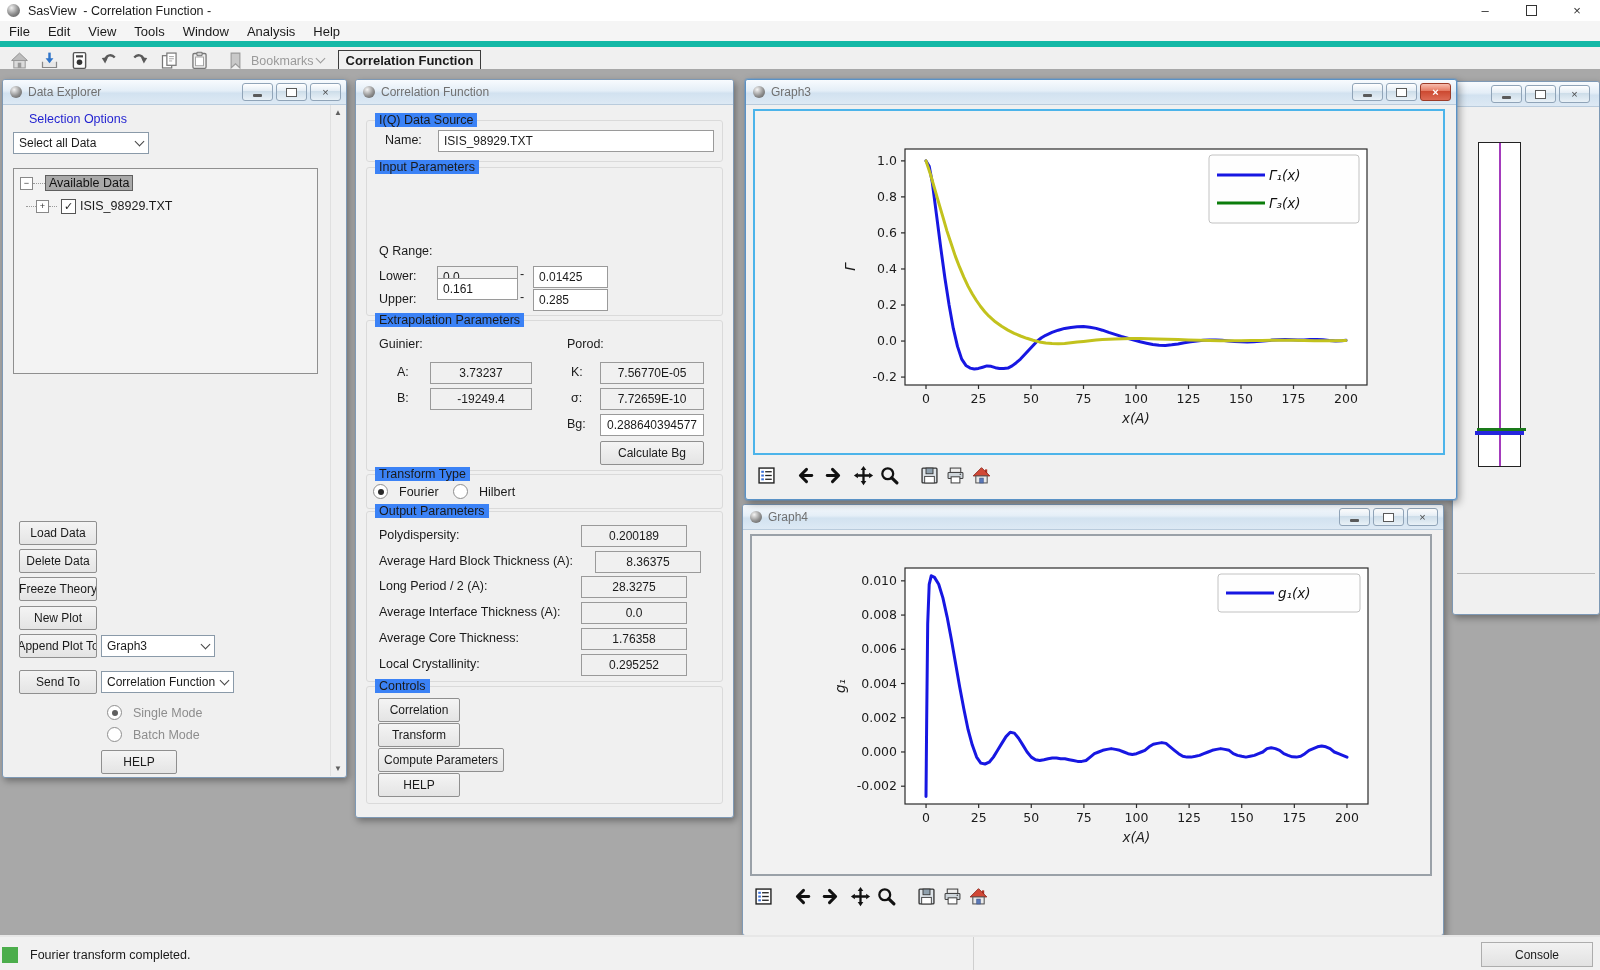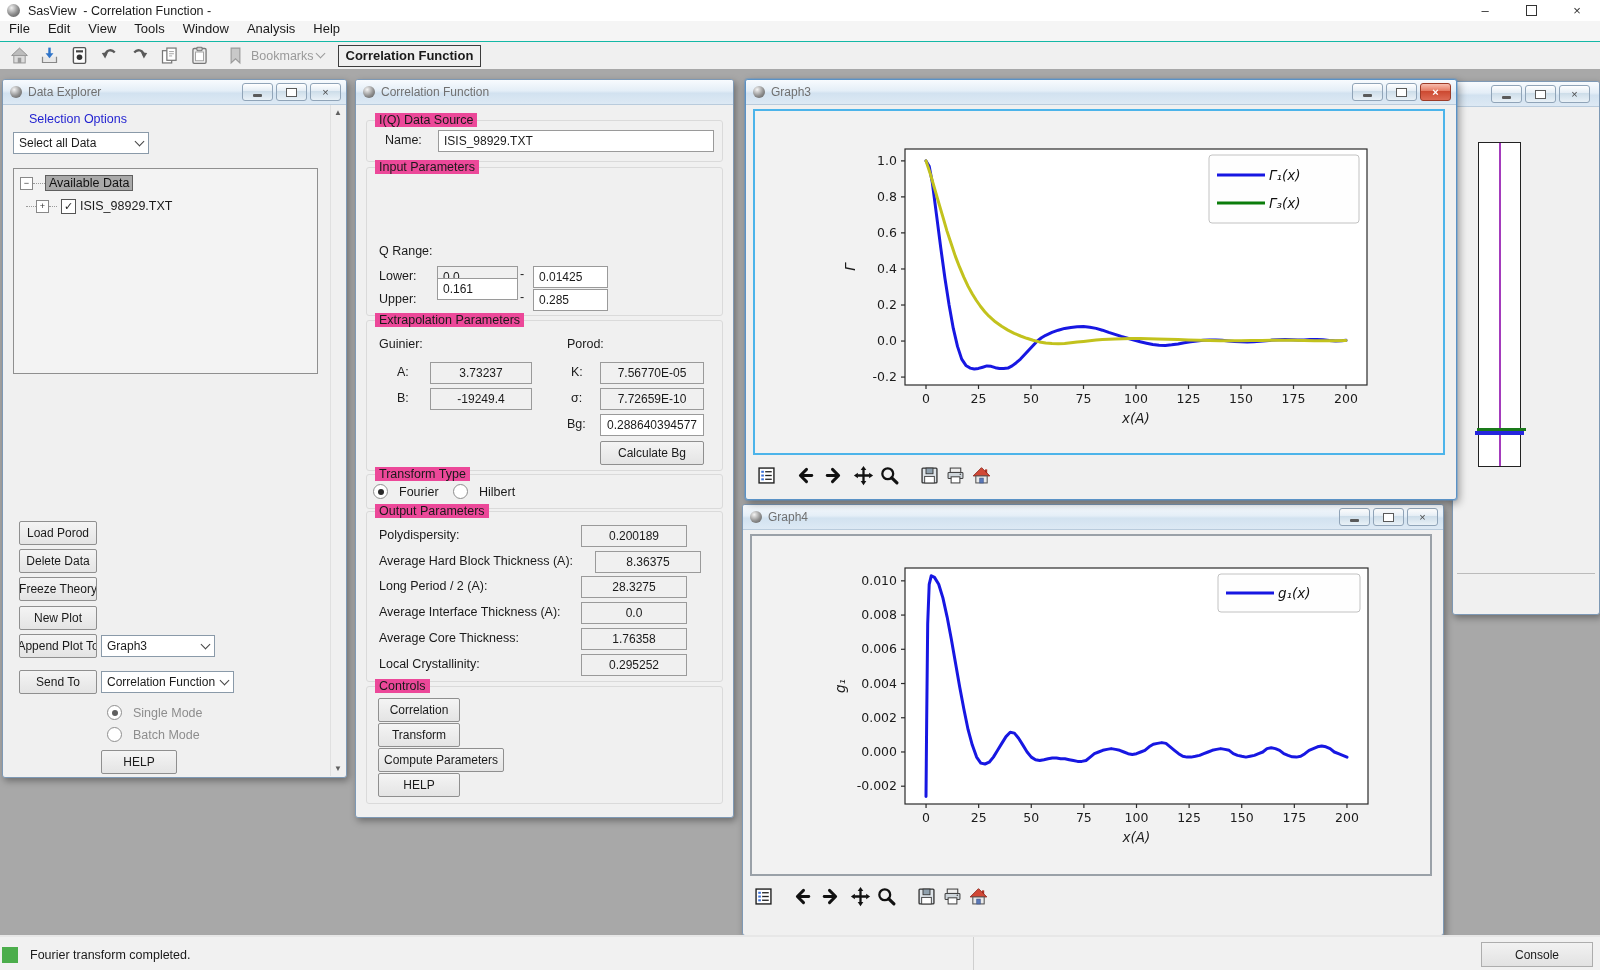--- a/index.html
+++ b/index.html
@@ -5,21 +5,21 @@
   html,body{margin:0;padding:0}
   body{width:1600px;height:970px;overflow:hidden;font-family:"Liberation Sans",sans-serif;
        font-size:12.5px;color:#1a1a1a;background:#fff;position:relative;cursor:default}
   
   .titlebar{height:21px;background:#fff;display:flex;align-items:center;padding:0 0 0 7px}
   .appicon{width:13px;height:13px;border-radius:50%;background:radial-gradient(circle at 35% 30%,#f0f0f0,#8a8a8a 55%,#4d4d4d);flex:0 0 auto}
   .titlebar .txt{margin-left:8px;font-size:12.5px;flex:1;white-space:pre}
   .sysbtns{display:flex;height:100%}
   .sysbtn{width:46px;display:flex;align-items:center;justify-content:center;font-size:13px;color:#333}
   .sysbtn .sq{width:9px;height:9px;border:1px solid #333}
-  .menubar{height:20px;background:#f5f5f5;display:flex;align-items:flex-start;border-bottom:1px solid #14b8a6}
+  .menubar{height:20px;background:#f5f5f5;display:flex;align-items:center;border-bottom:6px solid #14b8a6}
   .menuitem{padding:0 9px;font-size:13px}
   .toolbar{height:27px;background:#f0f0f0;border-bottom:1px solid #d8d8d8;display:flex;align-items:center;padding:0 6px;gap:4px}
   .tbico{width:26px;height:24px;display:flex;align-items:center;justify-content:center}
   .tbico svg{width:21px;height:21px}
   .bookmarks{display:flex;align-items:center;color:#9a9a9a;margin-left:6px;gap:3px}
   .chev-dn{width:6px;height:6px;border-right:1.5px solid #9a9a9a;border-bottom:1.5px solid #9a9a9a;transform:rotate(45deg);margin-top:-4px}
   .persp{margin-left:10px;border:1px solid #3c3c3c;padding:2px 7px 3px;font-weight:bold;font-size:13px;background:#f0f0f0}
   
   .mdi{position:absolute;left:0;top:69px;width:1600px;height:866px;background:#a8a8a8;overflow:hidden}
   .win{position:absolute;background:#f0f0f0;border:1px solid #7e99b5;border-radius:3px;box-shadow:2px 3px 7px rgba(0,0,0,.35);overflow:hidden}
@@ -53,21 +53,21 @@
   .cb{width:13px;height:13px;border:1px solid #555;background:#fff;margin:0 4px;display:flex;align-items:center;justify-content:center;font-size:11px;color:#222;flex:0 0 auto}
   .cb.checked::after{content:"✓"}
   .radio{width:13px;height:13px;border:1px solid #8f8f8f;border-radius:50%;background:#fff;display:inline-flex;align-items:center;justify-content:center;flex:0 0 auto}
   .radio.sel::after{content:"";width:6px;height:6px;border-radius:50%;background:#5f5f5f}
   .radio.dark.sel::after{background:#2a2a2a}
   .radiorow{position:absolute;display:flex;align-items:center;gap:11px;font-size:12.5px}
   .gray{color:#8d8d8d}
   .scrollcol{position:absolute;right:1px;top:1px;bottom:1px;width:14px;background:#f0f0f0;border-left:1px solid #e0e0e0;
              display:flex;flex-direction:column;justify-content:space-between;align-items:center;padding:3px 0;font-size:8px;color:#606060}
   .grp{position:absolute;left:10px;right:10px;border:1px solid #dadada;border-radius:3px}
-  .glabel{position:absolute;top:-8px;left:8px;background:#ec4899;padding:0 4px;font-size:12.5px}
+  .glabel{position:absolute;top:-8px;left:8px;background:#3b82f6;padding:0 4px;font-size:12.5px}
   .albl{position:absolute;font-size:12.5px;white-space:nowrap}
   
   .gbody{position:absolute;left:0;right:0;top:24px;bottom:0;padding:5px 7px}
   .client{background:#f2f2f2;position:relative}
   .client.cyan{border:2px solid #4cb4ea}
   .client.graybd{border:2px solid #9aa1a8}
   .navbar{display:flex;align-items:center;margin-top:6px;height:28px}
   .navico{width:26px;height:24px;display:flex;align-items:center;justify-content:center}
   .navico svg{width:21px;height:21px}
   .navspace{width:14px}
@@ -288,21 +288,21 @@
           <span class="hl">Available Data</span>
         </div>
         <div class="trow" style="margin-left:12px">
           <span class="dots" style="width:10px"></span>
           <span class="exp">+</span>
             <span class="dots" style="width:8px"></span>
           <span class="cb checked"></span>
           <span>ISIS_98929.TXT</span>
         </div>
       </div>
-      <div class="btn" style="left:16px;top:417px;width:76px">Load Porod</div>
+      <div class="btn" style="left:16px;top:417px;width:76px">Load Data</div>
       <div class="btn" style="left:16px;top:445px;width:76px">Delete Data</div>
       <div class="btn" style="left:16px;top:473px;width:76px">Freeze Theory</div>
       <div class="btn" style="left:16px;top:502px;width:76px">New Plot</div>
       <div class="btn" style="left:16px;top:530px;width:76px">Append Plot To</div>
       <div class="combo" style="left:98px;top:531px;width:102px">
         <span class="lbl">Graph3</span>
           <span class="chev"></span>
       </div>
       <div class="btn" style="left:16px;top:566px;width:76px">Send To</div>
       <div class="combo" style="left:98px;top:567px;width:121px">

